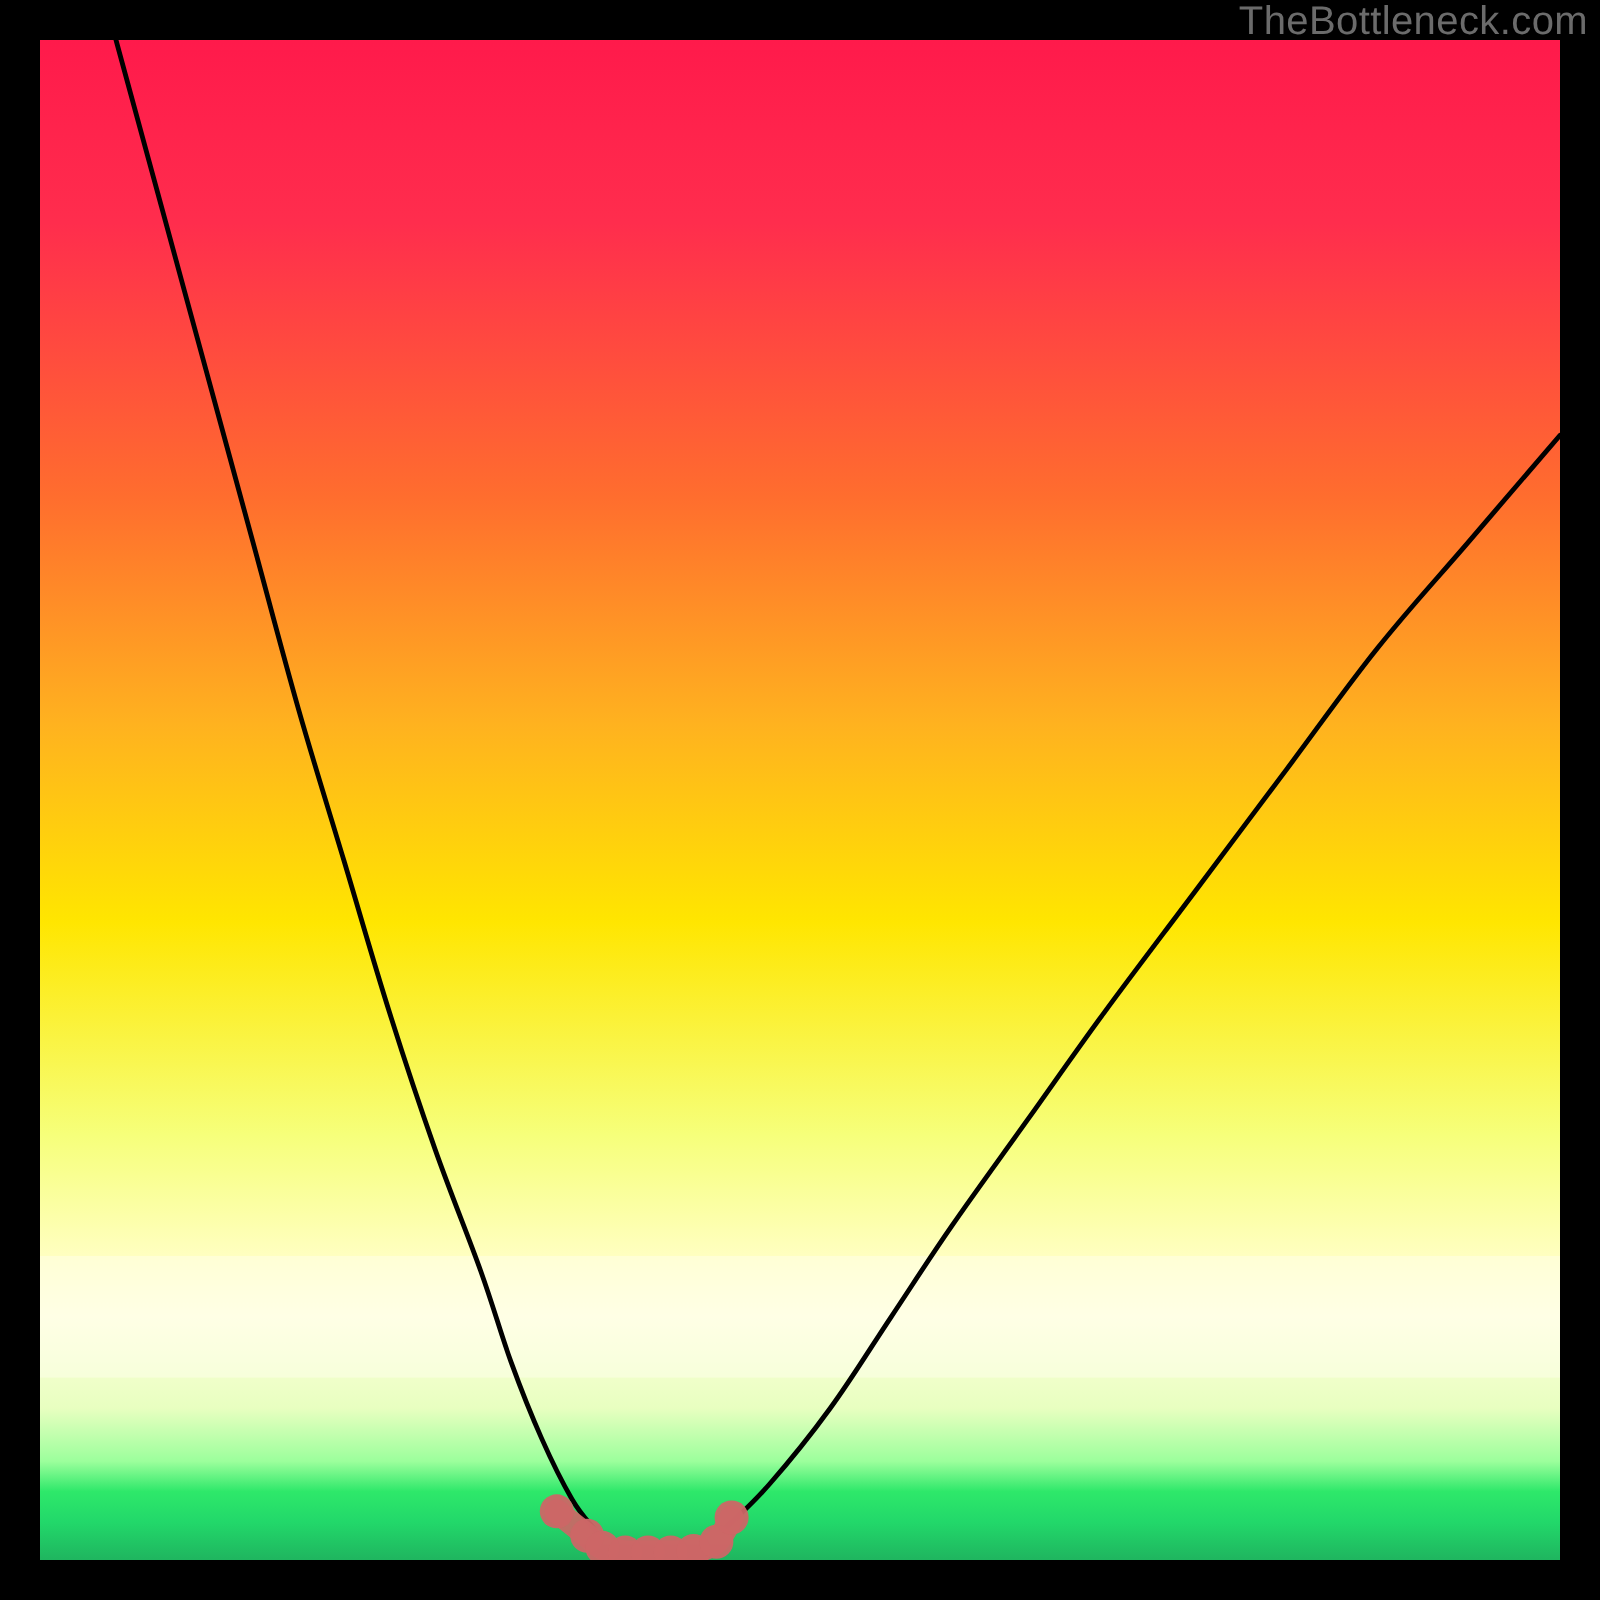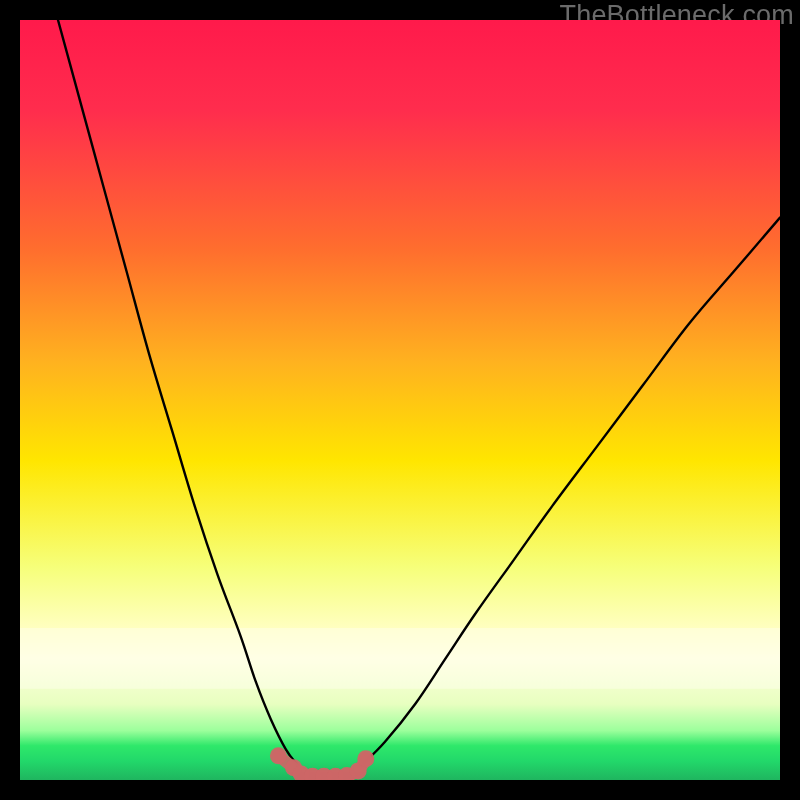--- a/index.html
+++ b/index.html
@@ -24,21 +24,21 @@
     left: 20px;
     width: 760px;
     height: 760px;
     overflow: hidden;
   }
   .watermark {
     position: absolute;
     top: 0;
     right: 6px;
     color: #6b6b6b;
-    font-size: 27px;
+    font-size: 20px;
     font-weight: 500;
     letter-spacing: 0.2px;
   }
   svg { display: block; }
 </style>
 </head>
 <body>
 
 <div class="frame">
   <div class="watermark">TheBottleneck.com</div>

